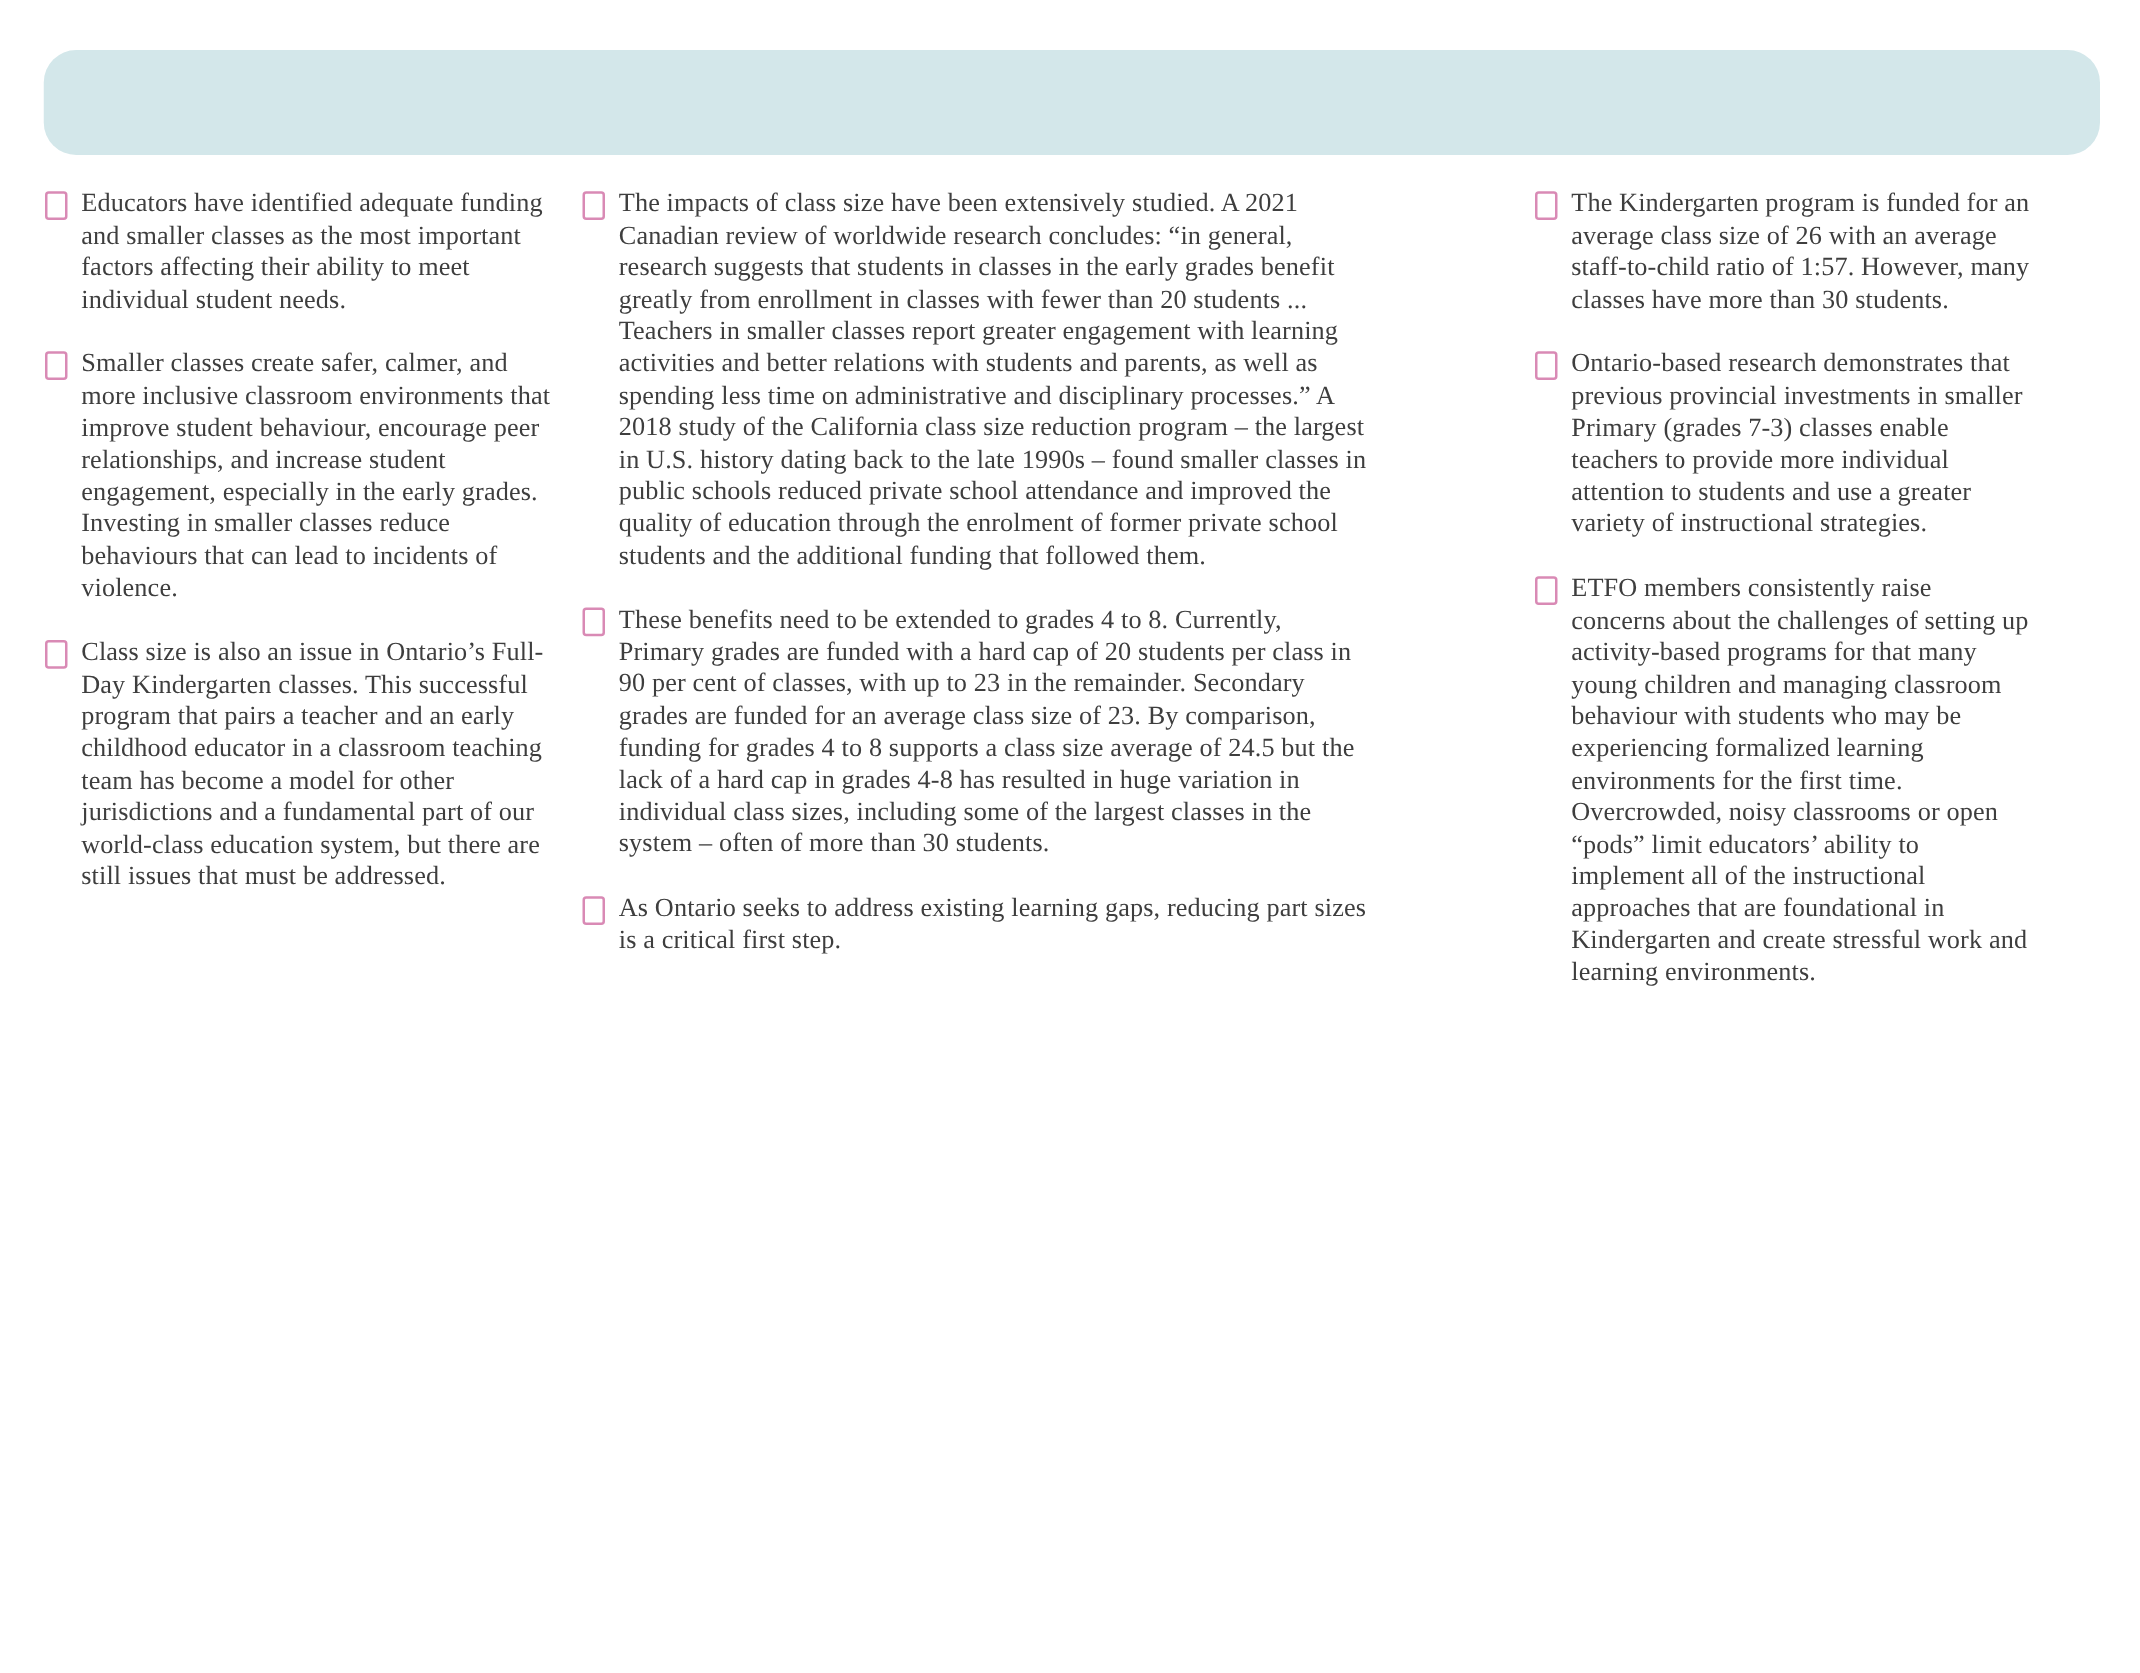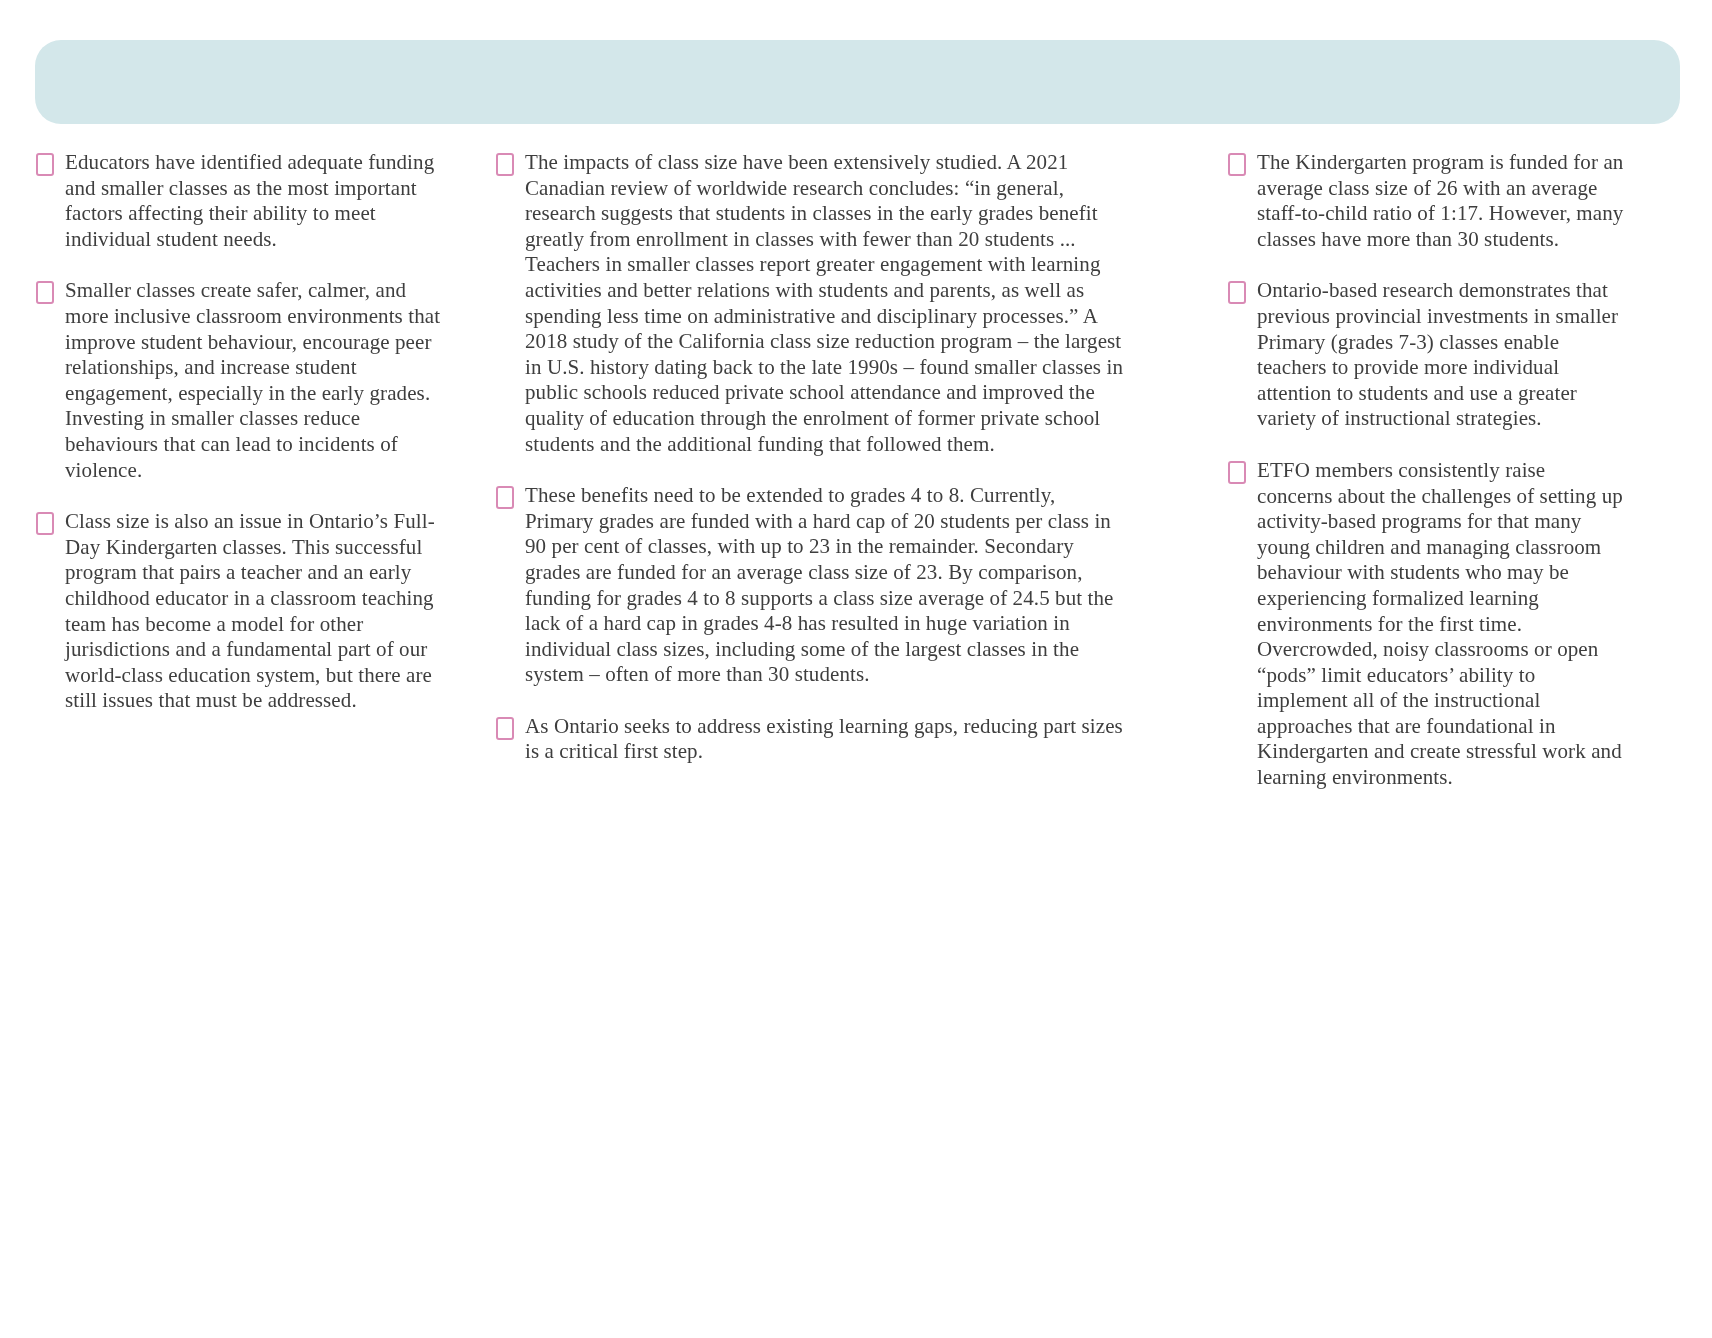--- a/index.html
+++ b/index.html
@@ -7,21 +7,21 @@
     position:relative;width:1712px;height:978px;background:#ffffff;overflow:hidden;
     font-family:Liberation Serif, serif;
   }
   .top-band{
     position:absolute;left:35px;top:40px;width:1645px;height:84px;
     background:var(--band);border-radius:26px;
   }
   
   .col{position:absolute;top:150px;display:flex;flex-direction:column;gap:26px;}
   .col-1{left:36px;width:408px;}
-  .col-2{left:496px;width:628px;}
+  .col-2{left:466px;width:628px;}
   .col-3{left:1228px;width:396px;}
   .bullet-item{display:flex;align-items:flex-start;}
   .bullet-square{
     flex:0 0 auto;width:14px;height:19px;margin:3px 11px 0 0;
     border:2.5px solid var(--bullet);border-radius:3px;background:transparent;
   }
   .bullet-text{
     margin:0;font-size:21px;line-height:25.6px;color:var(--text);
     letter-spacing:0.1px;
   }
@@ -84,21 +84,21 @@
         <p class="bullet-text">These benefits need to be extended to grades 4 to 8. Currently, Primary grades are funded with a hard cap of 20 students per class in 90 per cent of classes, with up to 23 in the remainder. Secondary grades are funded for an average class size of 23. By comparison, funding for grades 4 to 8 supports a class size average of 24.5 but the lack of a hard cap in grades 4-8 has resulted in huge variation in individual class sizes, including some of the largest classes in the system – often of more than 30 students.</p>
       </div>
       <div class="bullet-item">
         <span class="bullet-square"></span>
         <p class="bullet-text">As Ontario seeks to address existing learning gaps, reducing part sizes is a critical first step.</p>
       </div>
     </div>
   <div class="col col-3">
       <div class="bullet-item">
         <span class="bullet-square"></span>
-        <p class="bullet-text">The Kindergarten program is funded for an average class size of 26 with an average staff-to-child ratio of 1:17. However, many classes have more than 30 students.</p>
+        <p class="bullet-text">The Kindergarten program is funded for an average class size of 26 with an average staff-to-child ratio of 1:57. However, many classes have more than 30 students.</p>
       </div>
       <div class="bullet-item">
         <span class="bullet-square"></span>
         <p class="bullet-text">Ontario-based research demonstrates that previous provincial investments in smaller Primary (grades 7-3) classes enable teachers to provide more individual attention to students and use a greater variety of instructional strategies.</p>
       </div>
       <div class="bullet-item">
         <span class="bullet-square"></span>
         <p class="bullet-text">ETFO members consistently raise concerns about the challenges of setting up activity-based programs for that many young children and managing classroom behaviour with students who may be experiencing formalized learning environments for the first time. Overcrowded, noisy classrooms or open “pods” limit educators’ ability to implement all of the instructional approaches that are foundational in Kindergarten and create stressful work and learning environments.</p>
       </div>
     </div>

